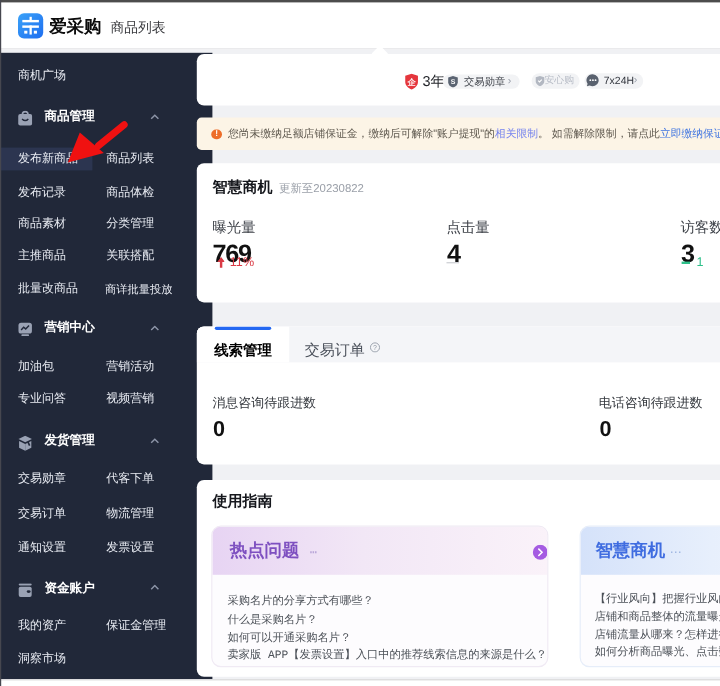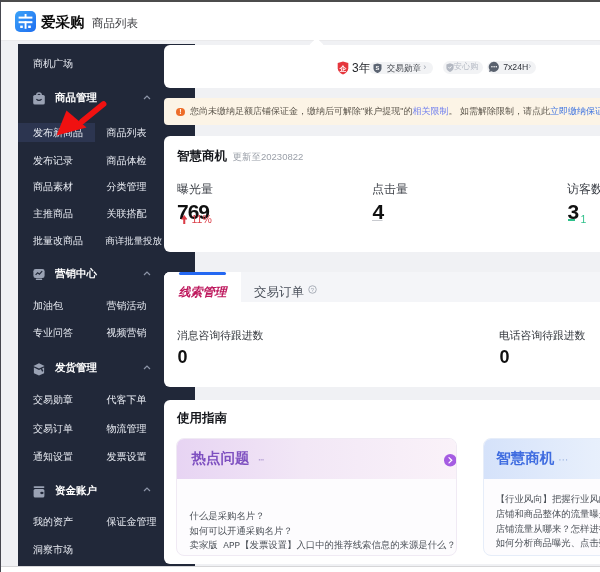--- a/index.html
+++ b/index.html
@@ -7,21 +7,21 @@
 body{font-family:"Liberation Sans",sans-serif;background:#f0f1f4;position:relative;}
 .abs{position:absolute;}
 
 #topbar{position:absolute;left:0;top:0;width:600px;height:41px;background:#fff;border-bottom:1px solid #eaeaec;}
 #logo{position:absolute;left:15px;top:11px;width:20.5px;height:20.5px;border-radius:5px;background:linear-gradient(135deg,#3ba2f8,#1e6ef0);}
 #brand{position:absolute;left:41px;top:13px;font-size:14.5px;font-weight:800;color:#0c0c0c;}
 #subbrand{position:absolute;left:92px;top:16px;font-size:11.5px;color:#38393d;}
 #topborder{position:absolute;left:0;top:0;width:600px;height:1.5px;background:#4c4c4c;z-index:50;}
 #leftborder{position:absolute;left:0;top:0;width:1.2px;height:572px;background:#46474f;z-index:50;}
 
-#sidebar{position:absolute;left:0;top:43.5px;width:177px;height:522.5px;background:#212839;margin-left:18px;}
+#sidebar{position:absolute;left:0;top:43.5px;width:177px;height:522.5px;background:#212839;}
 .sitem{position:absolute;font-size:10px;color:#e8ebf2;white-space:nowrap;line-height:10px;}
 .shdr{position:absolute;font-size:10.5px;font-weight:bold;color:#fff;white-space:nowrap;line-height:11px;}
 .sico{position:absolute;left:15px;width:12px;height:13px;}
 .schev{position:absolute;left:125px;width:8px;height:5px;}
 #hl{position:absolute;left:0;top:79px;width:76.5px;height:19px;background:#2c3550;}
 
 .card{position:absolute;left:164px;width:446px;background:#fff;border-radius:6px;}
 #card1{top:44.5px;height:43px;border-radius:6px;}
 #bump{position:absolute;left:146.5px;top:-5px;width:11px;height:11px;background:#fff;transform:rotate(45deg);border-radius:2px;}
 .pill{position:absolute;background:#f2f3f5;border-radius:7px;white-space:nowrap;}
@@ -195,41 +195,42 @@
         <path d="M3.5 0L7 4.6H4.6V9.6H2.4V4.6H0z" fill="#da3b45"></path>
       </svg><span style="margin-left:4.5px;">11%</span></div>
   <div class="msub" style="left:208px;color:#b9bcc2;">—</div>
   <div class="msub" style="left:403.5px;color:#2ec08a;"><span style="display:inline-block;width:7.4px;height:1.8px;background:#2ec08a;vertical-align:2.5px;"></span><span style="margin-left:5.5px;">1</span></div>
 </div>
 
 <div class="card" id="card3">
   <div id="tabrow"></div>
   <div id="activetab"></div>
   <div id="tabline"></div>
-  <div class="abs" style="left:14.5px;top:11.5px;font-size:12px;font-weight:bold;color:#be185d;font-style:italic;">线索管理</div>
+  <div class="abs" style="left:14.5px;top:11.5px;font-size:12px;font-weight:bold;color:#000000;">线索管理</div>
   <div class="abs" style="left:90px;top:11.5px;font-size:12.5px;color:#4a505a;">交易订单</div>
   <svg class="abs" style="left:144px;top:13px;" width="9" height="9" viewBox="0 0 10 10">
       <circle cx="5" cy="5" r="4.2" fill="none" stroke="#9aa1ac" stroke-width="0.9"></circle>
       <text x="5" y="7.3" font-size="6.5" fill="#9aa1ac" text-anchor="middle">?</text>
     </svg>
   <div class="abs" style="left:13px;top:56.5px;font-size:10.8px;color:#33373d;">消息咨询待跟进数</div>
   <div class="abs" style="left:13.5px;top:75px;font-size:18px;font-weight:bold;color:#111;">0</div>
   <div class="abs" style="left:335px;top:56.5px;font-size:10.8px;color:#33373d;">电话咨询待跟进数</div>
   <div class="abs" style="left:335.5px;top:75px;font-size:18px;font-weight:bold;color:#111;">0</div>
 </div>
 
 <div class="card" id="card4">
   <div class="ctitle" style="top:9.5px;">使用指南</div>
   <div class="subcard" id="sub1">
     <div class="subhdr"></div>
     <div class="subtitle" style="left:15px;color:#7e50c0;">热点问题 <span style="font-size:10px;color:#b9a6d8;font-weight:normal;">⋯</span></div>
     <svg class="abs" style="left:267px;top:15.5px;" width="12.5" height="12.5" viewBox="0 0 12.5 12.5">
         <circle cx="6.25" cy="6.25" r="6.25" fill="#a55ce2"></circle>
         <path d="M5 3.6l2.7 2.65L5 8.9" stroke="#fff" stroke-width="1.3" fill="none" stroke-linecap="round"></path>
       </svg>
+    <div class="qline" style="left:13px;top:55.5px;">采购名片的分享方式有哪些？</div>
     <div class="qline" style="left:13px;top:71.5px;">什么是采购名片？</div>
     <div class="qline" style="left:13px;top:86px;">如何可以开通采购名片？</div>
     <div class="qline" style="left:13px;top:100.5px;">卖家版 APP【发票设置】入口中的推荐线索信息的来源是什么？</div>
   </div>
   <div class="subcard" id="sub2">
     <div class="subhdr"></div>
     <div class="subtitle" style="left:12.5px;color:#3f6ce0;">智慧商机 <span style="font-size:10px;color:#9ab2e0;font-weight:normal;">⋯</span></div>
     <div class="qline" style="left:12px;top:54.5px;">【行业风向】把握行业风向，洞察市场</div>
     <div class="qline" style="left:12px;top:69px;">店铺和商品整体的流量曝光情况如何？</div>
     <div class="qline" style="left:12px;top:84px;">店铺流量从哪来？怎样进行引流？</div>

